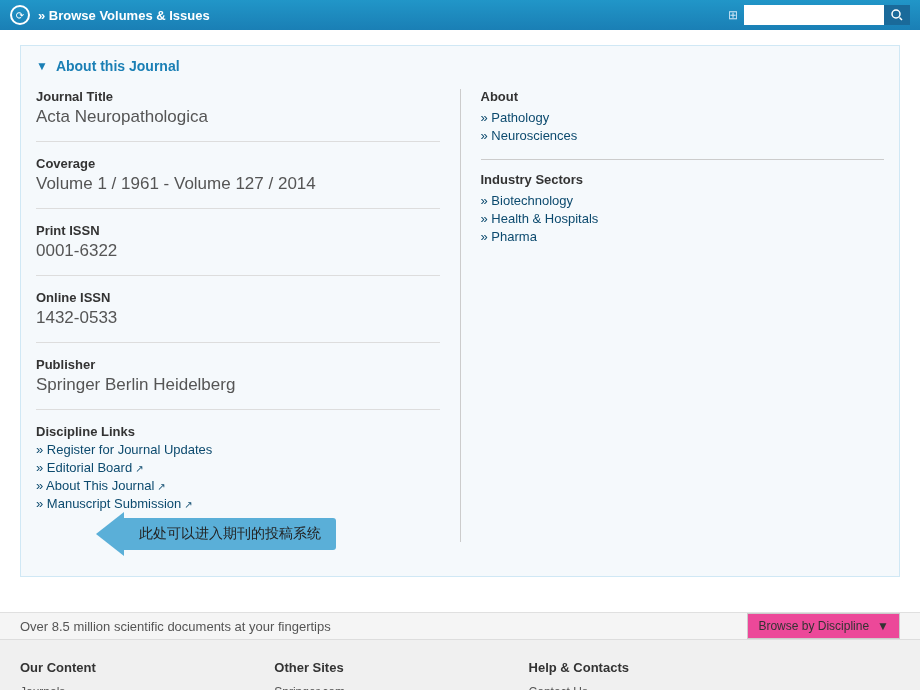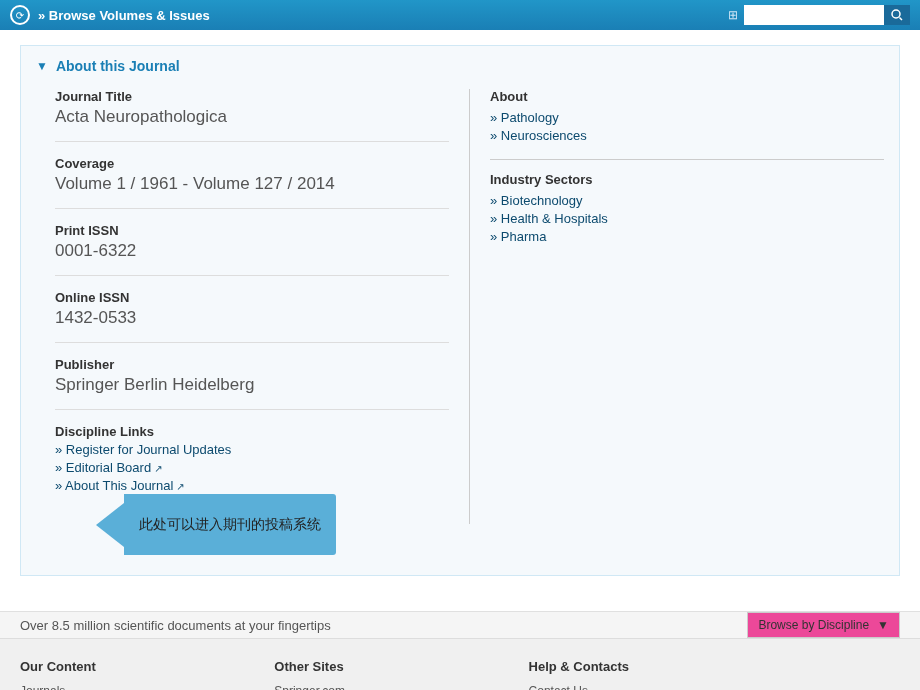--- a/index.html
+++ b/index.html
@@ -87,21 +87,20 @@
       font-size: 12px;
     }
     .about-title {
       color: #1a7fb5;
       font-size: 14px;
       font-weight: bold;
     }
     .about-grid {
       display: flex;
       gap: 0;
-      margin-left: 19px;
     }
     .about-left {
       flex: 1;
       padding-right: 20px;
     }
     .about-right {
       flex: 1;
       padding-left: 20px;
       border-left: 1px solid #ccc;
     }
@@ -260,20 +259,23 @@
 
         <div class="info-group">
           <div class="info-label">Discipline Links</div>
           <a class="link-item" href="#">» Register for Journal Updates</a>
           <a class="link-item" href="#">
             <span>» Editorial Board</span><span class="ext-icon">↗</span>
           </a>
           <a class="link-item" href="#">
             <span>» About This Journal</span><span class="ext-icon">↗</span>
           </a>
+          <a class="link-item" href="#">
+            <span>» Manuscript Submission</span><span class="ext-icon">↗</span>
+          </a>
         </div>
       </div>
 
       <div class="about-right">
 
         <div class="topics-section">
           <div class="section-title">About</div>
           <a class="link-item" href="#">» Pathology</a>
           <a class="link-item" href="#">» Neurosciences</a>
         </div>
@@ -285,21 +287,21 @@
           <a class="link-item" href="#">» Biotechnology</a>
           <a class="link-item" href="#">» Health &amp; Hospitals</a>
           <a class="link-item" href="#">» Pharma</a>
         </div>
       </div>
     </div>
 
     <div style="margin-top: -30px; margin-left: 60px; display: flex; align-items: center;">
       <div style="display:flex; align-items:center;">
         <div style="width:0;height:0;border-top:22px solid transparent;border-bottom:22px solid transparent;border-right:28px solid #5aafd8;"></div>
-        <div style="background:#5aafd8;height:61px;display:flex;align-items:center;padding:0 15px;border-radius:0 3px 3px 0;">
+        <div style="background:#5aafd8;height:32px;display:flex;align-items:center;padding:0 15px;border-radius:0 3px 3px 0;">
           <span style="color:#222;font-size:14px;white-space:nowrap;">此处可以进入期刊的投稿系统</span>
         </div>
       </div>
     </div>
 
   </div>
 </div>
 
 <div class="bottom-bar">
   <span class="bottom-bar-text">Over 8.5 million scientific documents at your fingertips</span>

